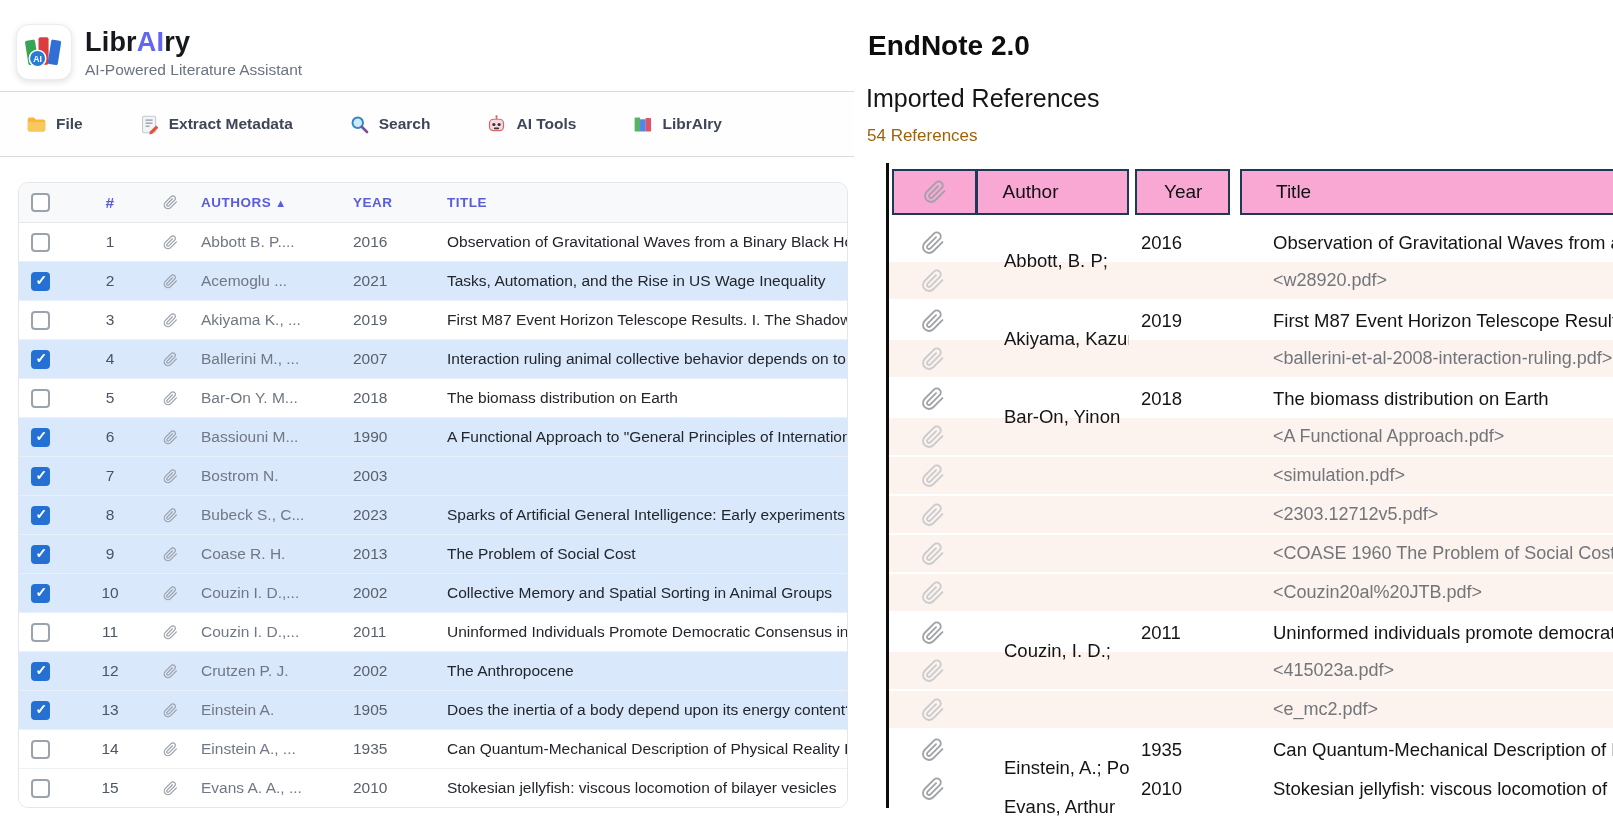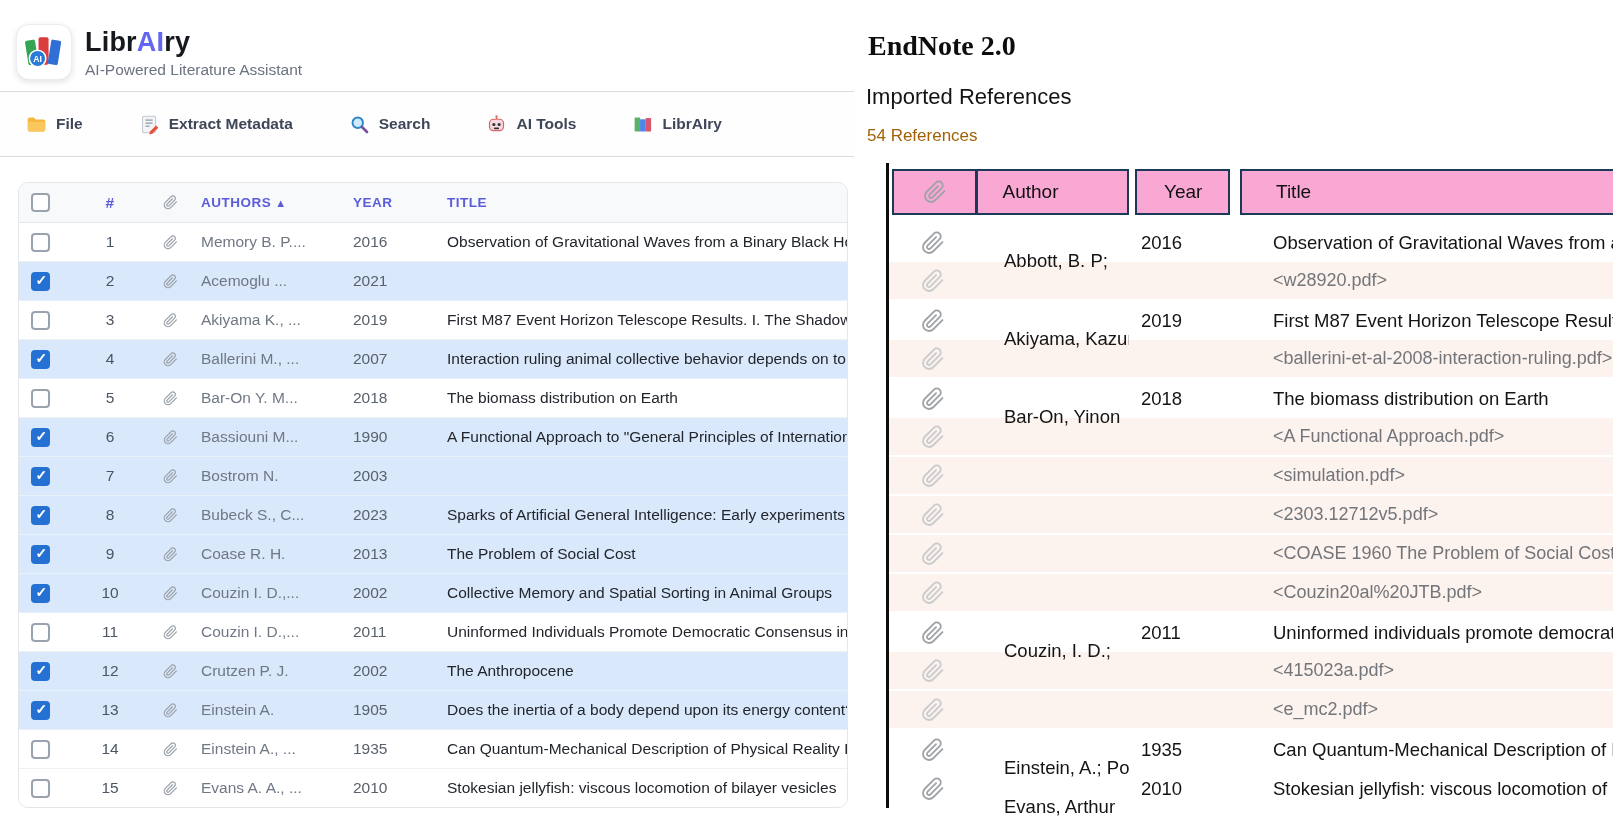--- a/index.html
+++ b/index.html
@@ -41,22 +41,22 @@
         background:#fff; position:relative; vertical-align:middle; cursor:pointer; }
   .lrow[data-checked="true"] .cb { background:#2470d3; border-color:#2470d3; }
   .lrow[data-checked="true"] .cb::after { content:"✓"; position:absolute; left:2.5px; top:-1.5px;
         color:#fff; font-size:14px; font-weight:700; }
   .clip { color:#9aa1aa; }
   .lclip { width:15px; height:15px; display:block; margin:0 auto; }
   .sort-arrow { font-size:11px; margin-left:4px; }
 
   
   #right-app { position:absolute; left:860px; top:0; width:753px; height:825px; background:#ffffff; overflow:hidden; }
-  .en-title { position:absolute; left:8px; top:30px; font-size:28px; font-weight:800; color:#0d0d0d;font-family:Liberation Serif, serif; }
-  .en-subtitle { position:absolute; left:6px; top:84px; font-size:22px; font-weight:400; color:#141414; }
+  .en-title { position:absolute; left:8px; top:30px; font-size:28px; font-weight:800; color:#0d0d0d; }
+  .en-subtitle { position:absolute; left:6px; top:84px; font-size:25px; font-weight:400; color:#141414; }
   .en-count { position:absolute; left:7px; top:126px; font-size:17px; color:#a16207; }
 
   .rtable { position:absolute; left:26px; top:163px; width:1100px; }
   .rtable-border { position:absolute; left:0; top:0; width:3px; height:645px; background:#0c0c0c; }
   .rhead { display:flex; padding-top:6px; height:52px; align-items:stretch; margin-left:3px; }
   .hbox { border:2.5px solid #1c3a58; background:#f9a8d4; display:flex; align-items:center; height:46px; }
   .hbox-clip-author { width:237px; margin-left:3px; }
   .hclip-cell { width:81px; display:flex; justify-content:center; align-items:center; height:100%; }
   .hdivider { width:2.5px; background:#1c3a58; height:100%; }
   .hauthor { padding-left:25px; font-size:19px; color:#111; }
@@ -160,34 +160,35 @@
       </div>
 
       <div class="lrow" data-checked="false">
         <div class="lcell"><span class="cb"></span></div>
         <div class="lcell num">1</div>
         <div class="lcell c-center">
             <svg class="clip lclip" viewBox="0 0 24 24" fill="none" stroke="currentColor" stroke-width="2" stroke-linecap="round" stroke-linejoin="round">
               <path d="M21.44 11.05l-9.19 9.19a6 6 0 0 1-8.49-8.49l9.19-9.19a4 4 0 1 1 5.66 5.66l-9.2 9.19a2 2 0 0 1-2.83-2.83l8.49-8.48"></path>
             </svg>
           </div>
-        <div class="lcell auth">Memory B. P....</div>
+        <div class="lcell auth">Abbott B. P....</div>
         <div class="lcell lyear">2016</div>
         <div class="lcell ltitle">Observation of Gravitational Waves from a Binary Black Hole Merger</div>
       </div>
       <div class="lrow" data-checked="true">
         <div class="lcell"><span class="cb"></span></div>
         <div class="lcell num">2</div>
         <div class="lcell c-center">
             <svg class="clip lclip" viewBox="0 0 24 24" fill="none" stroke="currentColor" stroke-width="2" stroke-linecap="round" stroke-linejoin="round">
               <path d="M21.44 11.05l-9.19 9.19a6 6 0 0 1-8.49-8.49l9.19-9.19a4 4 0 1 1 5.66 5.66l-9.2 9.19a2 2 0 0 1-2.83-2.83l8.49-8.48"></path>
             </svg>
           </div>
         <div class="lcell auth">Acemoglu ...</div>
         <div class="lcell lyear">2021</div>
+        <div class="lcell ltitle">Tasks, Automation, and the Rise in US Wage Inequality</div>
       </div>
       <div class="lrow" data-checked="false">
         <div class="lcell"><span class="cb"></span></div>
         <div class="lcell num">3</div>
         <div class="lcell c-center">
             <svg class="clip lclip" viewBox="0 0 24 24" fill="none" stroke="currentColor" stroke-width="2" stroke-linecap="round" stroke-linejoin="round">
               <path d="M21.44 11.05l-9.19 9.19a6 6 0 0 1-8.49-8.49l9.19-9.19a4 4 0 1 1 5.66 5.66l-9.2 9.19a2 2 0 0 1-2.83-2.83l8.49-8.48"></path>
             </svg>
           </div>
         <div class="lcell auth">Akiyama K., ...</div>

